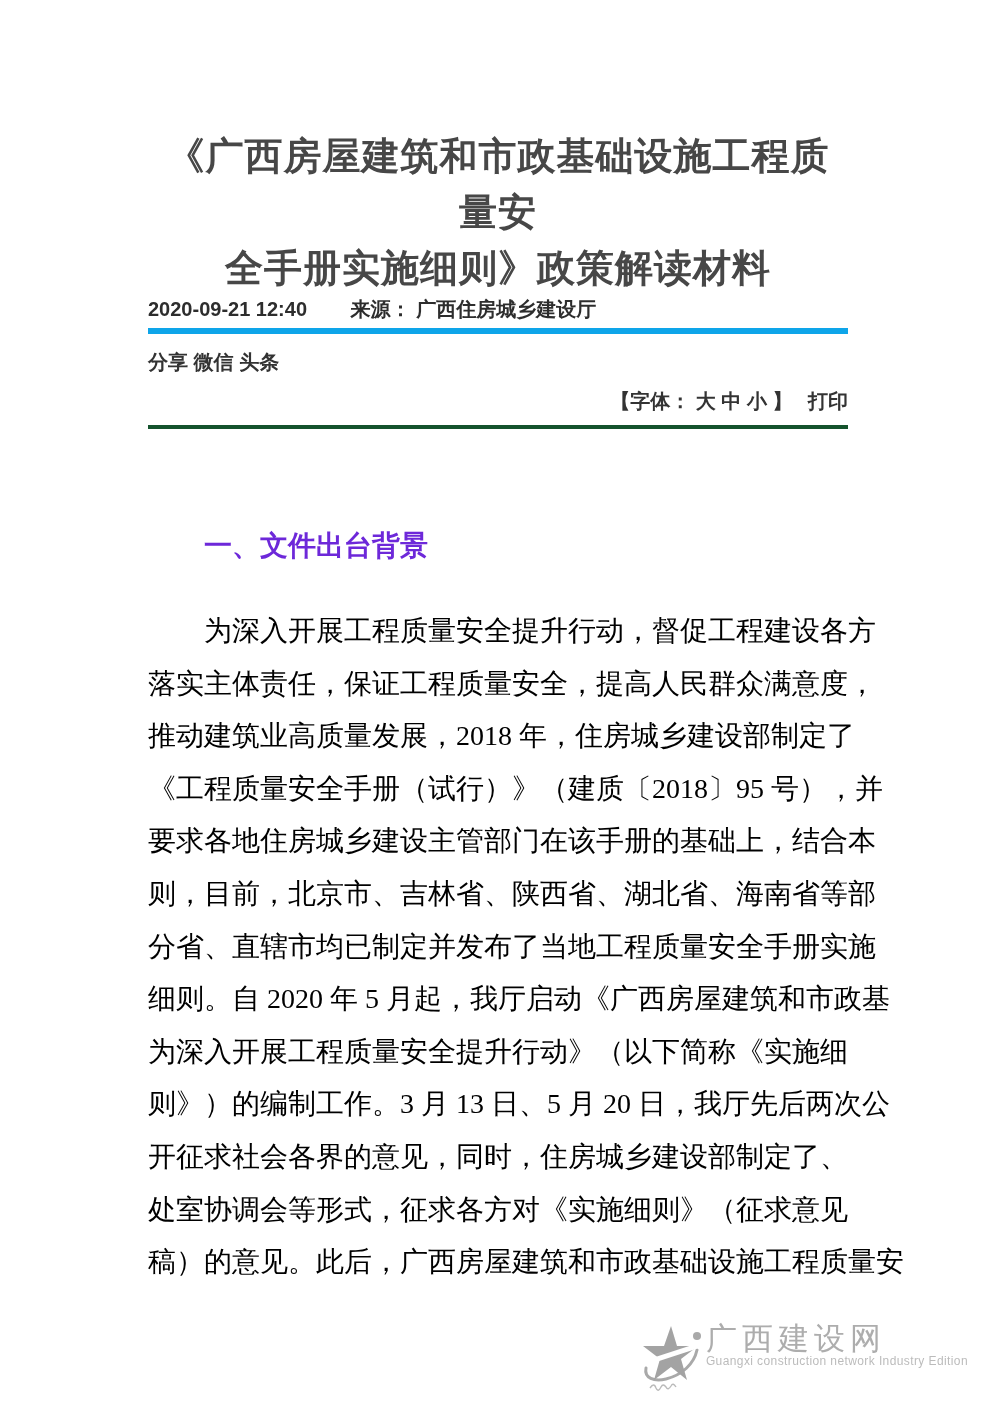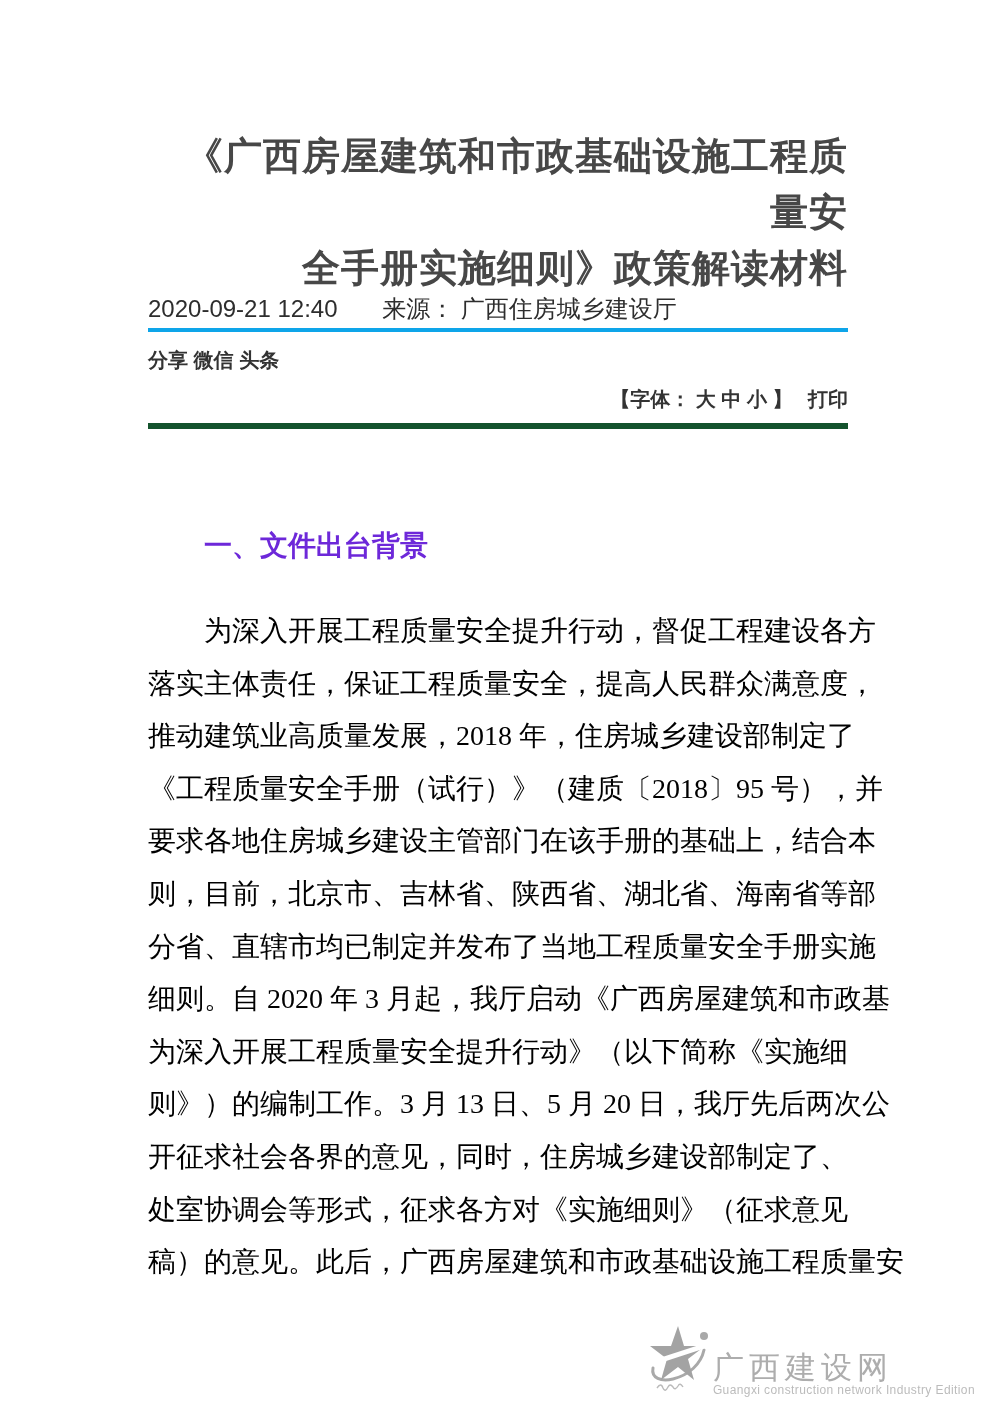--- a/index.html
+++ b/index.html
@@ -1,53 +1,53 @@
 <!DOCTYPE html>
 <html lang="zh"><head>
 <meta charset="utf-8">
 <style>
   html,body{margin:0;padding:0;background:#ffffff;}
   body{width:992px;height:1403px;position:relative;overflow:hidden;
        font-family:"Liberation Sans", sans-serif;}
   .page{width:700px;margin-left:148px;padding-top:128px;position:relative;}
 
   
-  .title{margin:0;text-align:right;font-size:38px;line-height:56px;
+  .title{margin:0;text-align:center;font-size:38px;line-height:56px;
          font-weight:700;color:#474747;letter-spacing:1px;
          font-family:"Liberation Sans", sans-serif;}
 
   
-  .meta-row{margin-top:2px;font-size:24px;line-height:22px;font-weight:400;
-            color:#2d2d2d;padding-bottom:8px;border-bottom:4px solid #0ea5e9;}
+  .meta-row{margin-top:2px;font-size:20px;line-height:22px;font-weight:700;
+            color:#2d2d2d;padding-bottom:8px;border-bottom:6px solid #0ea5e9;}
   .meta-row .src-label{margin-left:38px;}
 
   
   .share-row{margin-top:16px;text-align:left;font-size:20px;line-height:24px;
              font-weight:700;color:#333333;}
   .share-row span{cursor:pointer;}
   .font-row{margin-top:15px;text-align:right;font-size:20px;line-height:24px;
             font-weight:700;color:#333333;padding-bottom:12px;
-            border-bottom:6px solid #14532d;}
+            border-bottom:4px solid #14532d;}
   .font-row .ctl{cursor:pointer;}
   .font-row .print{margin-left:10px;cursor:pointer;}
 
   
   .section-heading{margin:100px 0 0 0;padding-left:56px;font-size:28px;
                    line-height:34px;font-weight:700;color:#6d28d9;
                    font-family:"Liberation Sans", sans-serif;}
 
   
   .paragraph{margin-top:42px;}
   .p-line{font-size:28px;line-height:52.6px;color:#000000;white-space:nowrap;
           font-family:"Liberation Serif","DejaVu Serif",serif;font-weight:400;}
   .p-line:first-child{text-indent:56px;}
 
   
-  .watermark{position:absolute;right:17px;top:1322px;display:flex;
-             align-items:flex-end;opacity:.92;}
+  .watermark{position:absolute;right:24px;top:1322px;display:flex;
+             align-items:flex-start;opacity:.92;}
   .wm-star{flex:0 0 auto;margin-right:4px;}
   .wm-text{display:flex;flex-direction:column;}
   .wm-name{font-size:31px;line-height:34px;letter-spacing:5px;color:#a7a7a7;
            font-family:"Liberation Serif","DejaVu Serif",serif;white-space:nowrap;}
   .wm-sub{font-size:12px;line-height:11px;color:#b6b6b6;letter-spacing:.4px;
           white-space:nowrap;font-family:"Liberation Sans", sans-serif;}
 </style>
 </head>
 <body>
 
@@ -82,21 +82,21 @@
   <h2 class="section-heading">一、文件出台背景</h2>
 
   <div class="paragraph">
       <div class="p-line">为深入开展工程质量安全提升行动，督促工程建设各方</div>
       <div class="p-line">落实主体责任，保证工程质量安全，提高人民群众满意度，</div>
       <div class="p-line">推动建筑业高质量发展，2018 年，住房城乡建设部制定了</div>
       <div class="p-line">《工程质量安全手册（试行）》（建质〔2018〕95 号），并</div>
       <div class="p-line">要求各地住房城乡建设主管部门在该手册的基础上，结合本</div>
       <div class="p-line">则，目前，北京市、吉林省、陕西省、湖北省、海南省等部</div>
       <div class="p-line">分省、直辖市均已制定并发布了当地工程质量安全手册实施</div>
-      <div class="p-line">细则。自 2020 年 3 月起，我厅启动《广西房屋建筑和市政基</div>
+      <div class="p-line">细则。自 2020 年 5 月起，我厅启动《广西房屋建筑和市政基</div>
       <div class="p-line">为深入开展工程质量安全提升行动》（以下简称《实施细</div>
       <div class="p-line">则》）的编制工作。3 月 13 日、5 月 20 日，我厅先后两次公</div>
       <div class="p-line">开征求社会各界的意见，同时，住房城乡建设部制定了、</div>
       <div class="p-line">处室协调会等形式，征求各方对《实施细则》（征求意见</div>
       <div class="p-line">稿）的意见。此后，广西房屋建筑和市政基础设施工程质量安</div>
     </div>
 
 </div>
 
 <div class="watermark">

